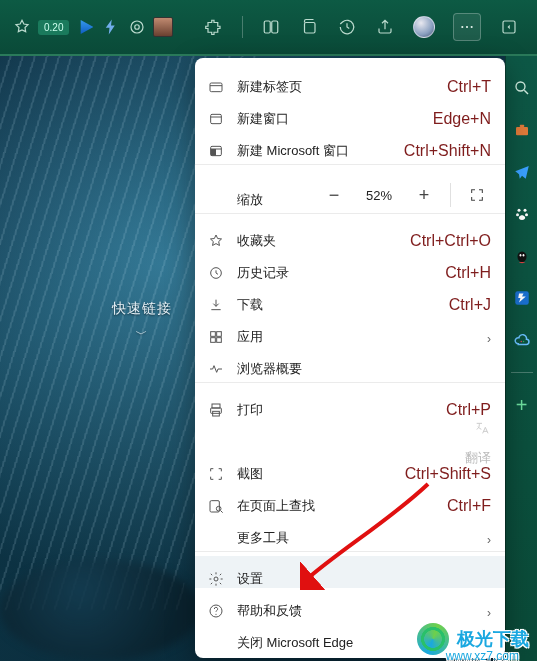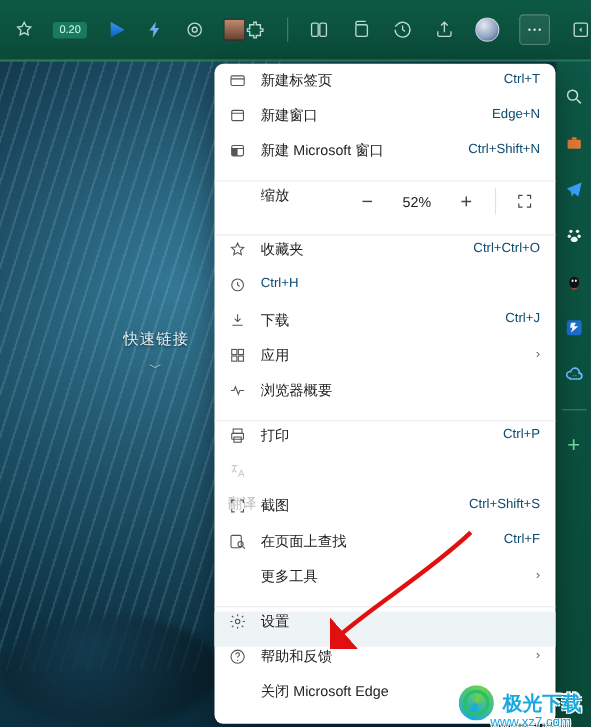--- a/index.html
+++ b/index.html
@@ -31,21 +31,21 @@
 
   
   .top-toolbar {
     position: absolute; top: 0; left: 0; right: 0; height: 56px;
     background: linear-gradient(#0d5a44, #0a4a38);
     border-bottom: 2px solid #2a7a5a;
     display: flex; align-items: center;
     padding: 0 8px;
     z-index: 30;
   }
-  .toolbar-left { display: flex; align-items: center; gap: 16px; padding-left: 4px; }
+  .toolbar-left { display: flex; align-items: center; gap: 6px; padding-left: 4px; }
   .toolbar-right-icons { display: flex; align-items: center; gap: 18px; margin-left: auto; padding-right: 10px; }
   .badge {
     display: inline-flex; align-items: center; gap: 4px;
     background: #1a7a5c; color: #cfe; font-size: 10px; padding: 2px 6px; border-radius: 3px;
   }
   .blue-tri {
     width: 16px; height: 14px; background: linear-gradient(#3aa0ff,#1060d0);
     clip-path: polygon(20% 0, 100% 50%, 20% 100%);
   }
   .tbicon { width: 20px; height: 20px; display: inline-flex; align-items: center; justify-content: center; color: #cfeade; opacity: 0.9; }
@@ -85,31 +85,31 @@
     position: absolute; top: 58px; left: 195px; width: 310px;
     background: #ffffff;
     border-radius: 8px;
     box-shadow: 0 8px 28px rgba(0,0,0,0.35);
     z-index: 40;
     padding: 6px 0;
     font-size: 13px;
     color: #222;
   }
   .menu-row {
-    display: flex; align-items: flex-start;
+    display: flex; align-items: flex-end;
     height: 32px;
     padding: 0 14px 0 12px;
     gap: 12px;
     position: relative;
   }
   .menu-row.hover { background: #eef3f6; }
   .menu-row .micon { width: 18px; height: 18px; flex: 0 0 18px; display:inline-flex; align-items:center; justify-content:center; color:#555; }
   .menu-row .micon svg { width:16px; height:16px; stroke: currentColor; fill:none; stroke-width:1.5; }
   .menu-row .label { flex: 1 1 auto; white-space: nowrap; }
-  .menu-row .shortcut { color:#0c4a6e; font-size:12px; white-space:nowrap; }
+  .menu-row .shortcut { color:#7f1d1d; font-size:16px; white-space:nowrap; }
   .menu-row .submenu-caret { color:#666; font-size:12px; margin-left:6px; }
   .menu-sep { height: 1px; background: #ebebeb; margin: 4px 0; }
 
   .zoom-row { height: 40px; }
   .zoom-controls { display:flex; align-items:center; gap: 10px; margin-left:auto; }
   .zoom-btn { width:28px; height:28px; display:inline-flex; align-items:center; justify-content:center; border-radius:4px; color:#444; font-size:18px; }
   .zoom-sep-v { width:1px; height:24px; background:#e0e0e0; margin: 0 2px; }
   .zoom-val { min-width:42px; text-align:center; color:#222; }
 
   .menu-row.disabled { color:#bbb;flex-direction:column; }
@@ -340,20 +340,21 @@
     <span class="label">收藏夹</span>
     <span class="shortcut">Ctrl+Ctrl+O</span>
   </div>
   <div class="menu-row">
     <span class="micon">
         <svg viewBox="0 0 24 24">
           <circle cx="12" cy="12" r="8"></circle>
           <path d="M12 8v4l3 2"></path>
         </svg>
       </span>
+    <span class="label">历史记录</span>
     <span class="shortcut">Ctrl+H</span>
   </div>
   <div class="menu-row">
     <span class="micon">
         <svg viewBox="0 0 24 24">
           <path d="M12 4v10M8 10l4 4 4-4"></path>
           <path d="M5 19h14"></path>
         </svg>
       </span>
     <span class="label">下载</span>

